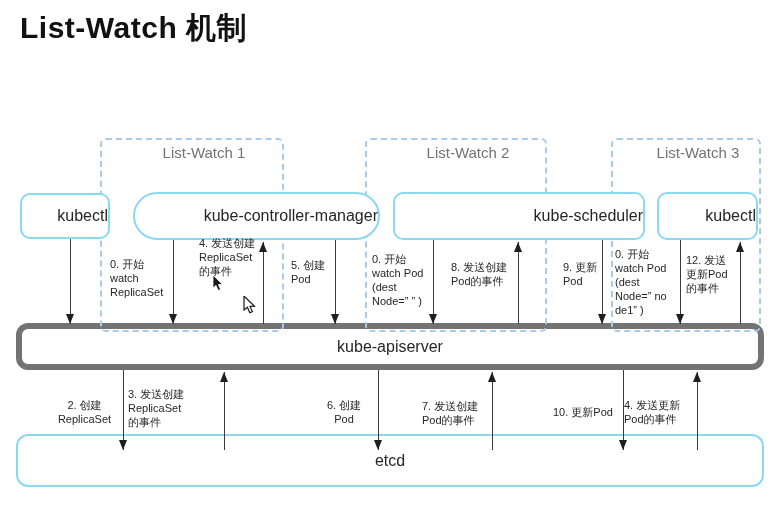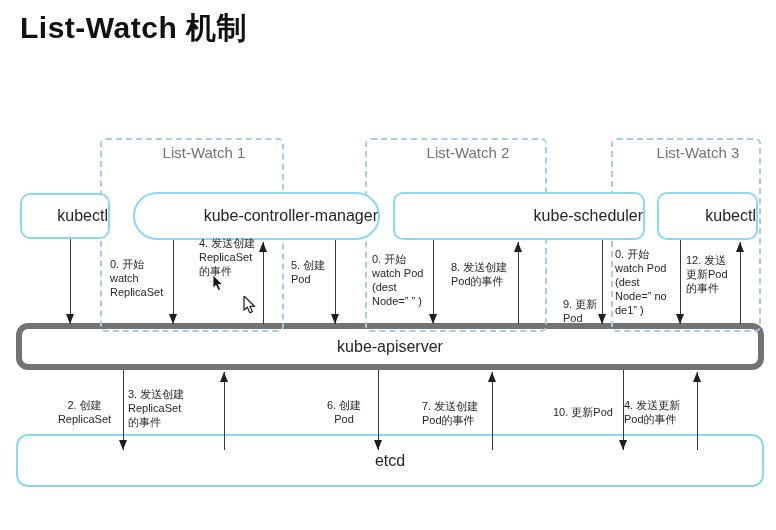--- a/index.html
+++ b/index.html
@@ -185,21 +185,21 @@
 ReplicaSet
 的事件</div>
   <div class="flow-label" style="left:291px; top:258px; width:44px;">5. 创建
 Pod</div>
   <div class="flow-label" style="left:372px; top:252px; width:62px;">0. 开始
 watch Pod
  (dest
 Node=” ” )</div>
   <div class="flow-label" style="left:451px; top:260px; width:68px;">8. 发送创建
 Pod的事件</div>
-  <div class="flow-label" style="left:563px; top:260px; width:40px;margin-top:37px;">9. 更新
+  <div class="flow-label" style="left:563px; top:260px; width:40px;">9. 更新
 Pod</div>
   <div class="flow-label" style="left:615px; top:247px; width:64px;">0. 开始
 watch Pod
  (dest
 Node=” no
 de1” )</div>
   <div class="flow-label" style="left:686px; top:253px; width:54px;">12. 发送
 更新Pod
 的事件</div>
 

